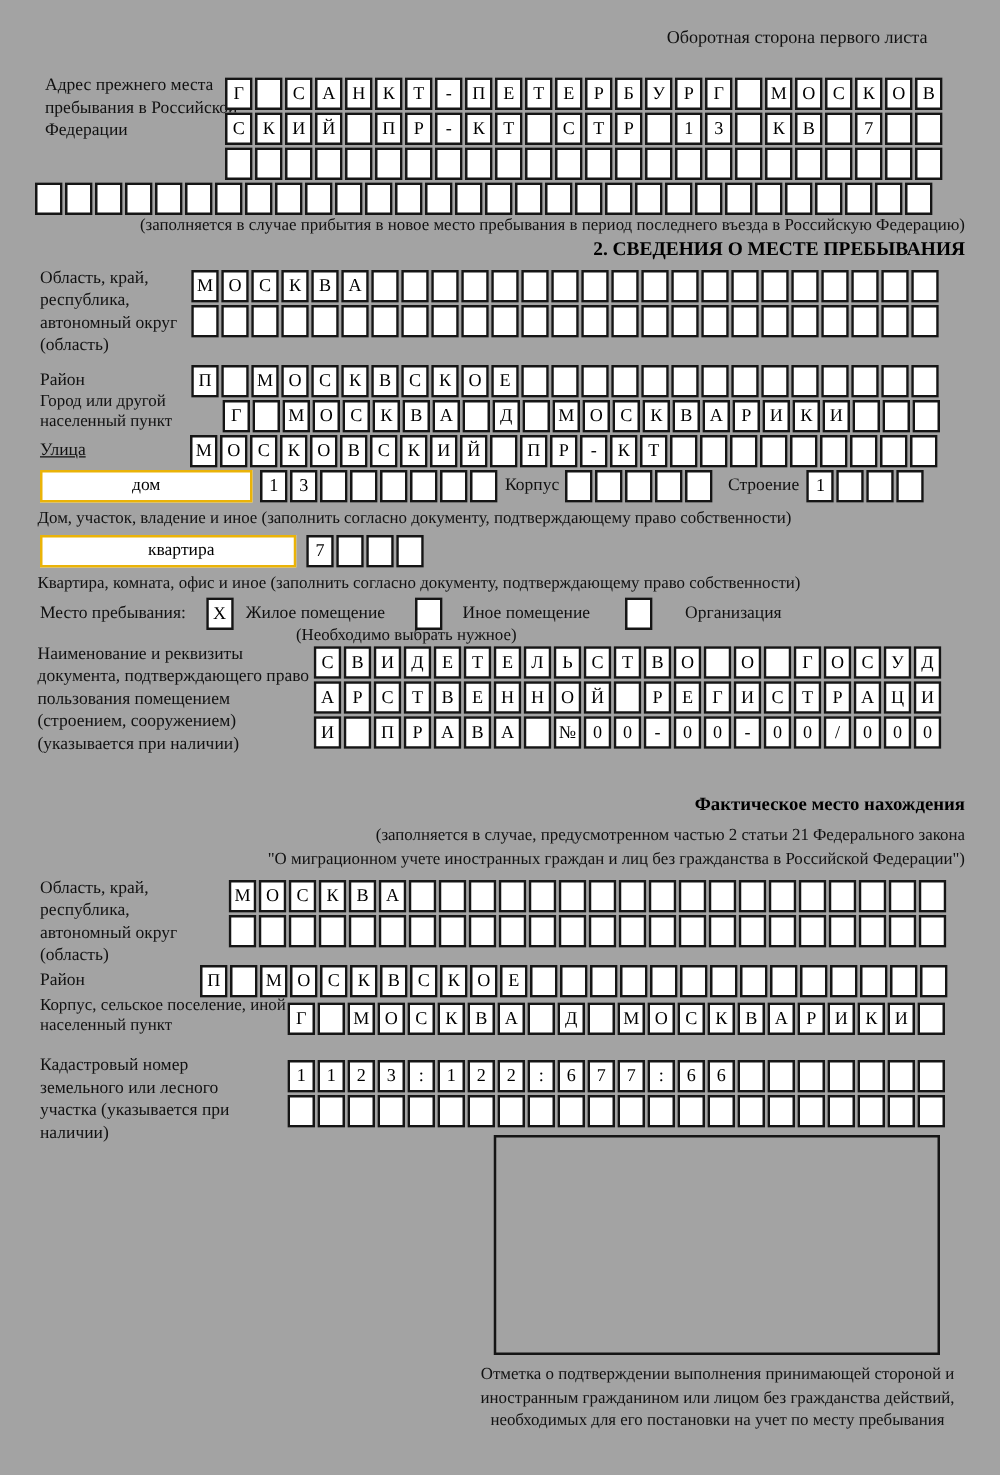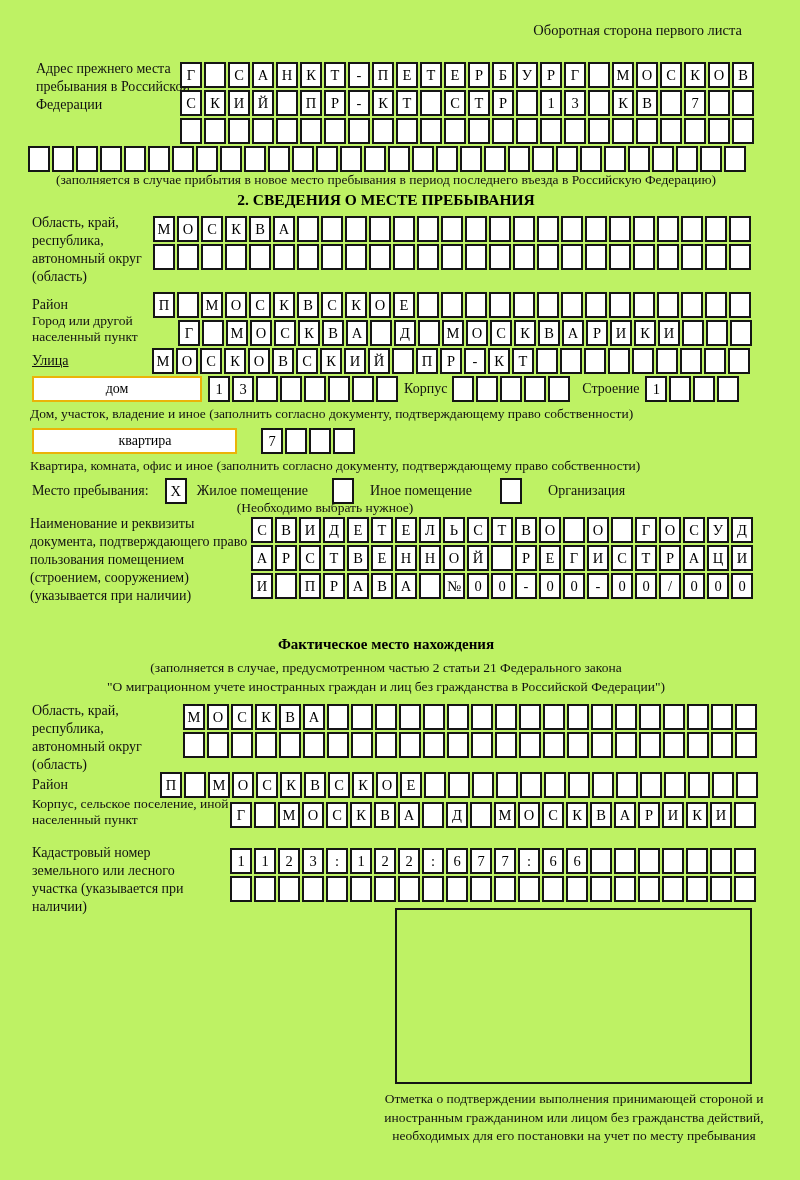--- a/index.html
+++ b/index.html
@@ -1,35 +1,35 @@
 <!DOCTYPE html>
 <html><head>
 <meta charset="utf-8">
 <style>
   html,body { margin:0; padding:0; background:#ffffff; }
   .page {
-    position:relative; width:800px; height:1180px; background:#bef264; color:#000;
+    position:relative; width:800px; height:1180px; background:#a3a3a3; color:#000;
     font-family:"Liberation Serif","DejaVu Serif",serif; overflow:hidden;
   }
   .abs { position:absolute; }
   .side-label { position:absolute; font-size:14px; line-height:18px; color:#111; }
   .cellrow { position:absolute; display:flex; }
   .inrow { display:flex; align-items:center; }
   .cell {
     box-sizing:border-box; flex:0 0 auto; width:22px; height:26px;
     border:2px solid #151515; margin-right:2px;
     display:flex; align-items:center; justify-content:center;
     font-size:14.5px; line-height:1; background:#fff;
   }
   .wbox {
     box-sizing:border-box; border:2px solid #eab308; height:26px;
     display:flex; align-items:center; justify-content:center; font-size:14px; background:#fff;
   }
   .caption { font-size:13.5px; color:#111; }
-  .center { width:772px; text-align:center; }
+  .center { width:772px; text-align:right; }
   .heading { font-weight:bold; font-size:15.5px; }
   .inline-label { font-size:14px; white-space:nowrap; color:#111; }
   .title-right { position:absolute; top:22px; right:58px; font-size:14.5px; color:#111; }
   .note { line-height:18.5px; }
 </style>
 </head>
 <body>
 
 <div class="page">
 
@@ -316,21 +316,21 @@
     <span class="inrow">
         <span class="cell">1</span>
         <span class="cell"></span>
         <span class="cell"></span>
         <span class="cell"></span>
       </span>
   </div>
   <div class="abs caption" style="left:30px; top:406px;">Дом, участок, владение и иное (заполнить согласно документу, подтверждающему право собственности)</div>
 
   <div class="abs inrow" style="left:32px; top:428px;">
-    <span class="wbox" style="width:205px; margin-right:24px;padding-left:21px;">квартира</span>
+    <span class="wbox" style="width:205px; margin-right:8px;padding-left:21px;">квартира</span>
     <span class="inrow">
         <span class="cell">7</span>
         <span class="cell"></span>
         <span class="cell"></span>
         <span class="cell"></span>
       </span>
   </div>
   <div class="abs caption" style="left:30px; top:458px;">Квартира, комната, офис и иное (заполнить согласно документу, подтверждающему право собственности)</div>
 
   <div class="abs inrow" style="left:32px; top:478px;">

